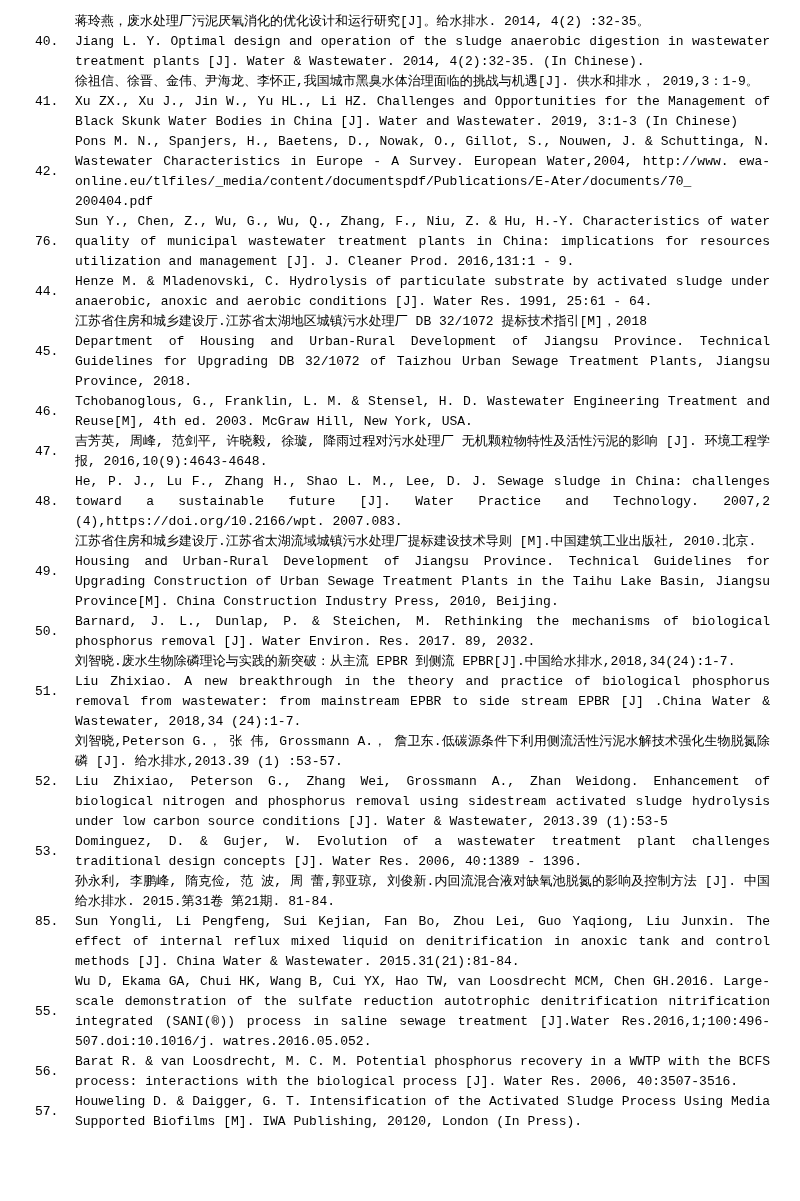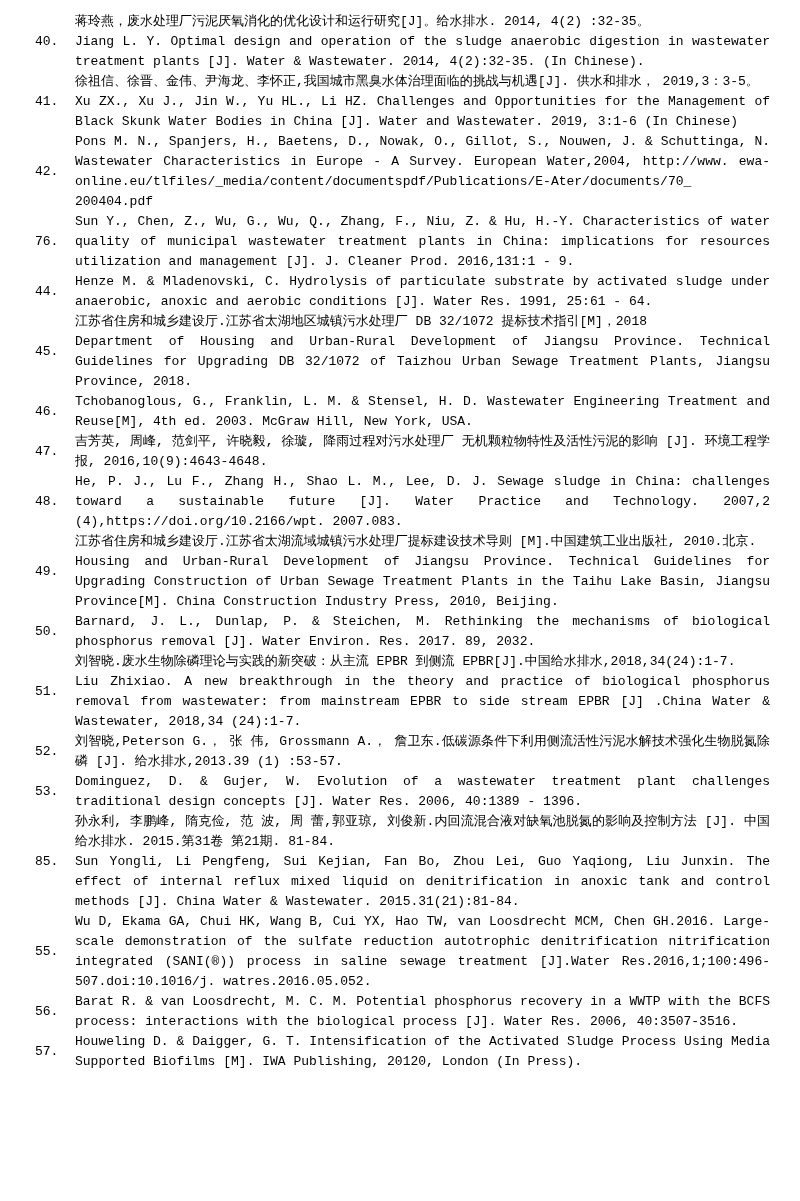--- a/index.html
+++ b/index.html
@@ -44,22 +44,22 @@
       <span class="num">40.</span>
       <div class="ref-body">
         <p>蒋玲燕，废水处理厂污泥厌氧消化的优化设计和运行研究[J]。给水排水. 2014, 4(2) :32-35。</p>
         <p>Jiang L. Y. Optimal design and operation of the sludge anaerobic digestion in wastewater treatment plants [J]. Water &amp; Wastewater. 2014, 4(2):32-35. (In Chinese).</p>
       </div>
     </li>
 
     <li class="ref">
       <span class="num">41.</span>
       <div class="ref-body">
-        <p>徐祖信、徐晋、金伟、尹海龙、李怀正,我国城市黑臭水体治理面临的挑战与机遇[J]. 供水和排水， 2019,3：3-5。</p>
-        <p>Xu ZX., Xu J., Jin W., Yu HL., Li HZ. Challenges and Opportunities for the Management of Black Skunk Water Bodies in China [J]. Water and Wastewater. 2019, 3:1-6 (In Chinese)</p>
+        <p>徐祖信、徐晋、金伟、尹海龙、李怀正,我国城市黑臭水体治理面临的挑战与机遇[J]. 供水和排水， 2019,3：1-9。</p>
+        <p>Xu ZX., Xu J., Jin W., Yu HL., Li HZ. Challenges and Opportunities for the Management of Black Skunk Water Bodies in China [J]. Water and Wastewater. 2019, 3:1-3 (In Chinese)</p>
       </div>
     </li>
 
     <li class="ref">
       <span class="num">42.</span>
       <div class="ref-body">
         <p>Pons M. N., Spanjers, H., Baetens, D., Nowak, O., Gillot, S., Nouwen, J. &amp; Schuttinga, N. Wastewater Characteristics in Europe - A Survey. European Water,2004, http://www. ewa-online.eu/tlfiles/_media/content/documentspdf/Publications/E-Ater/documents/70_ 200404.pdf</p>
       </div>
     </li>
 
@@ -126,20 +126,21 @@
       <div class="ref-body">
         <p>刘智晓.废水生物除磷理论与实践的新突破：从主流 EPBR 到侧流 EPBR[J].中国给水排水,2018,34(24):1-7.</p>
         <p>Liu Zhixiao. A new breakthrough in the theory and practice of biological phosphorus removal from wastewater: from mainstream EPBR to side stream EPBR [J] .China Water &amp; Wastewater, 2018,34 (24):1-7.</p>
       </div>
     </li>
 
     <li class="ref">
       <span class="num">52.</span>
       <div class="ref-body">
         <p>刘智晓,Peterson G.， 张 伟, Grossmann A.， 詹卫东.低碳源条件下利用侧流活性污泥水解技术强化生物脱氮除磷 [J]. 给水排水,2013.39 (1) :53-57.</p>
+        <p>Liu Zhixiao, Peterson G., Zhang Wei, Grossmann A., Zhan Weidong. Enhancement of biological nitrogen and phosphorus removal using sidestream activated sludge hydrolysis under low carbon source conditions [J]. Water &amp; Wastewater, 2013.39 (1):53-5</p>
       </div>
     </li>
 
     <li class="ref">
       <span class="num">53.</span>
       <div class="ref-body">
         <p>Dominguez, D. &amp; Gujer, W. Evolution of a wastewater treatment plant challenges traditional design concepts [J]. Water Res. 2006, 40:1389 - 1396.</p>
       </div>
     </li>
 

